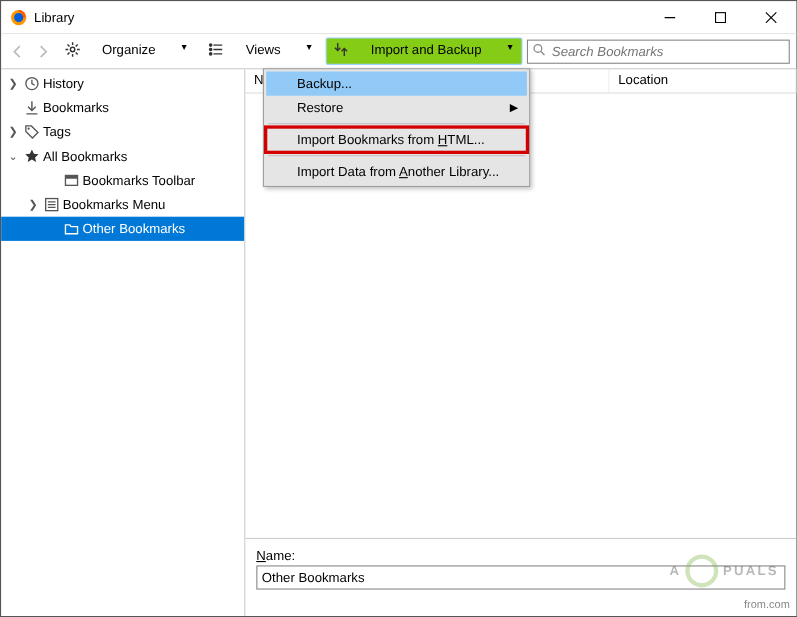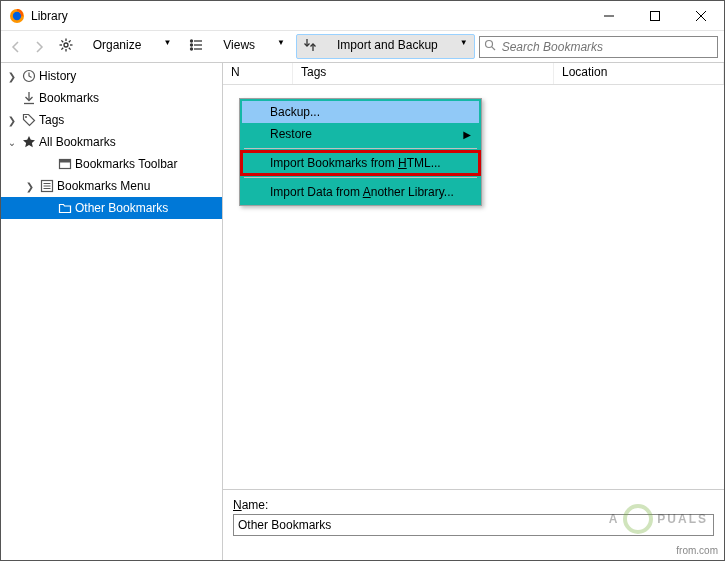--- a/index.html
+++ b/index.html
@@ -11,21 +11,21 @@
   .titlebar { height: 30px; display: flex; align-items: center; padding: 0 0 0 8px; border-bottom: 1px solid #e5e5e5; }
   .titlebar .app-icon { width: 16px; height: 16px; margin-right: 6px; }
   .titlebar .title { flex: 0 0 auto; }
   .titlebar .spacer { flex: 1; }
   .winbtn { width: 46px; height: 29px; display: flex; align-items: center; justify-content: center; }
   .winbtn svg { width: 10px; height: 10px; }
 
   
   .toolbar { height: 32px; display: flex; align-items: center; padding: 0 6px; gap: 4px; border-bottom: 1px solid #ccc; position: relative; }
   .tbtn { display: flex; gap: 20px; padding: 3px 6px; border: 1px solid transparent; border-radius: 2px; white-space: nowrap; }
-  .tbtn.active { background: #e5e5e5; border-color: #99d1ff; }
+  .tbtn.active { background: #84cc16; border-color: #99d1ff; }
   .tbtn .caret { font-size: 8px; margin-left: 2px; }
   .nav-arrow { width: 20px; height: 20px; display:flex; align-items:center; justify-content:center; color:#555; }
   .nav-arrow.disabled { color: #bbb; }
   .searchbox { margin-left: auto; width: 260px; height: 22px; border: 1px solid #888; display: flex; align-items: center; padding: 0 4px; gap: 4px; }
   .searchbox input { border: none; outline: none; flex: 1; font-size: 12px; background: transparent; font-style: italic; }
 
   
   .body { flex: 1; display: flex; min-height: 0; }
   .sidebar { width: 222px; border-right: 1px solid #ccc; overflow: auto; padding-top: 2px; }
   .tree-row { display: flex; align-items: center; height: 22px; padding-left: 4px; gap: 2px; white-space: nowrap; }
@@ -43,21 +43,21 @@
   .colh.name { width: 70px; }
   .colh.tags { flex: 1; }
   .colh.loc { width: 170px; }
   .list-area { flex: 1; border-bottom: 1px solid #ccc; }
 
   .details { padding: 8px 10px 24px; }
   .details-label { margin-bottom: 2px; }
   .details-input { width: 100%; height: 22px; border: 1px solid #888; padding: 2px 4px; background: #fff; }
 
   
-  .menu { position: absolute; top: 31px; left: 238px; width: 243px; background: #14b8a6; border: 1px solid #a0a0a0; box-shadow: 2px 2px 4px rgba(0,0,0,.25); padding: 2px; z-index: 10; margin-top: 36px; }
+  .menu { position: absolute; top: 31px; left: 238px; width: 243px; background: #e5e5e5; border: 1px solid #a0a0a0; box-shadow: 2px 2px 4px rgba(0,0,0,.25); padding: 2px; z-index: 10; }
   .menu-item { height: 22px; display: flex; align-items: center; padding: 0 26px 0 28px; position: relative; white-space: nowrap; }
   .menu-item.hover { background: #91c9f7; }
   .menu-item.highlight-red { outline: 3px solid #d40000; outline-offset: -1px; }
   .menu-item .sub { position: absolute; right: 8px; font-size: 10px; }
   .menu-sep { height: 1px; background: #c0c0c0; margin: 3px 2px; }
   .menu-item u { text-decoration: underline; }
 
   
   .watermark { position: absolute; right: 16px; bottom: 26px; opacity: .35; font-size: 28px; font-weight: 700; letter-spacing: 2px; color: #333; display:flex; align-items:center; gap:4px; pointer-events:none; }
   .watermark .ring { width: 30px; height: 30px; border: 4px solid #7cb342; border-radius: 50%; display:inline-block; }

